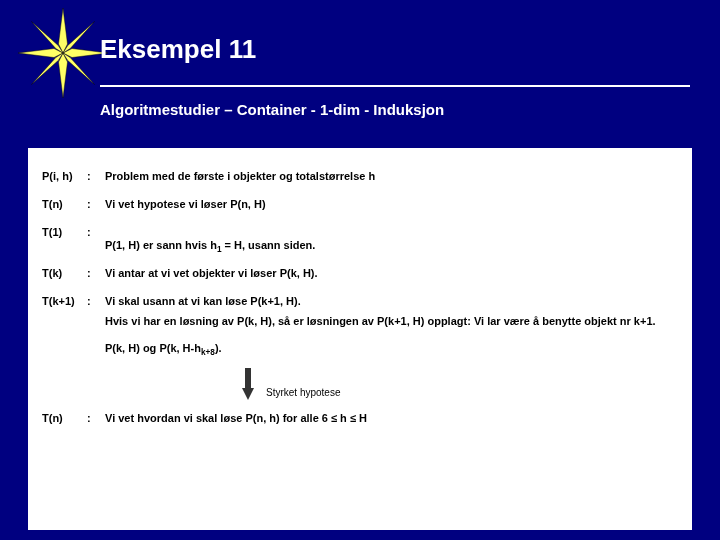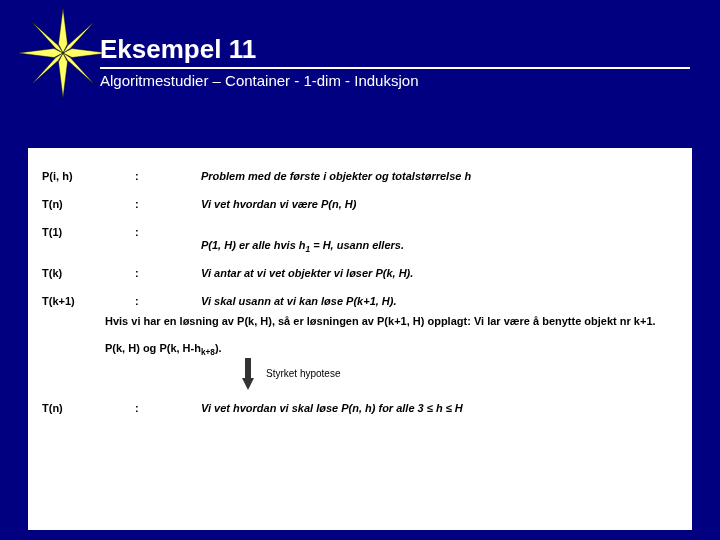--- a/index.html
+++ b/index.html
@@ -22,68 +22,67 @@
     position: absolute;
     top: 34px;
     left: 100px;
     right: 20px;
   }
   .title {
     font-size: 26px;
     font-weight: bold;
     color: #fff;
     border-bottom: 2px solid #fff;
-    padding-bottom: 2px;
+    padding-bottom: 20px;
     display: inline-block;
     width: 590px;
   }
   .subtitle {
     font-size: 15px;
-    font-weight: normal;
+    font-weight: bold;
     color: #fff;
-    margin-top: 3px;
+    margin-top: 14px;
   }
   .content {
     position: absolute;
     top: 148px;
     left: 28px;
     right: 28px;
     bottom: 10px;
     background: #fff;
   }
   .inner {
     padding: 22px 14px 10px 14px;
     font-size: 11px;
     font-weight: bold;
     color: #000;
     line-height: 1.25;
   }
   .row {
     display: flex;
     margin-bottom: 14px;
-    gap: 48px;
   }
   .row.tight { margin-bottom: 6px; }
   .lab {
     width: 45px;
     flex-shrink: 0;
   }
   .colon {
     width: 18px;
     flex-shrink: 0;
   }
-  .text { flex: 1; font-style: italic; }
+  .text { flex: 1; }
   .note {
     margin-left: 63px;
     margin-top: 4px;
-    margin-bottom: 2px;
+    margin-bottom: 12px;
   }
   .arrow-row {
     display: flex;
-    align-items: center;
+    align-items: flex-end;
     margin-left: 200px;
     margin-bottom: 12px;
   }
   .arrow {
     width: 12px;
     height: 32px;
     margin-right: 12px;
   }
   .hyp {
     font-size: 10px;
@@ -118,29 +117,29 @@
 
     <div class="row">
       <div class="lab">P(i, h)</div>
       <div class="colon">:</div>
       <div class="text">Problem med de første i objekter og totalstørrelse h</div>
     </div>
 
     <div class="row" style="margin-top:10px">
       <div class="lab">T(n)</div>
       <div class="colon">:</div>
-      <div class="text">Vi vet hvordan vi være P(n, H)</div>
+      <div class="text">Vi vet hypotese vi løser P(n, H)</div>
     </div>
 
     <div class="row" style="margin-top:12px">
       <div class="lab">T(1)</div>
       <div class="colon">:</div>
       <div class="text">
         <br>
-        <span>P(1, H) er alle hvis h</span><sub>1</sub><span> = H, usann ellers.</span>
+        <span>P(1, H) er sann hvis h</span><sub>1</sub><span> = H, usann siden.</span>
       </div>
     </div>
 
     <div class="row">
       <div class="lab">T(k)</div>
       <div class="colon">:</div>
       <div class="text">Vi antar at vi vet objekter vi løser P(k, H).</div>
     </div>
 
     <div class="row tight">
@@ -160,18 +159,18 @@
         <rect x="3" y="0" width="6" height="22" fill="#333"></rect>
         <polygon points="0,20 12,20 6,32" fill="#333"></polygon>
       </svg>
       <span class="hyp">Styrket hypotese</span>
     </div>
 
     <div class="row">
       <div class="lab">T(n)</div>
       <div class="colon">:</div>
       <div class="text">
-        <span>Vi vet hvordan vi skal løse P(n, h)  for alle 3 </span><span class="leq">≤</span><span> h </span><span class="leq">≤</span><span> H</span>
+        <span>Vi vet hvordan vi skal løse P(n, h)  for alle 6 </span><span class="leq">≤</span><span> h </span><span class="leq">≤</span><span> H</span>
       </div>
     </div>
 
   </div>
 </div>
 
 </body></html>

